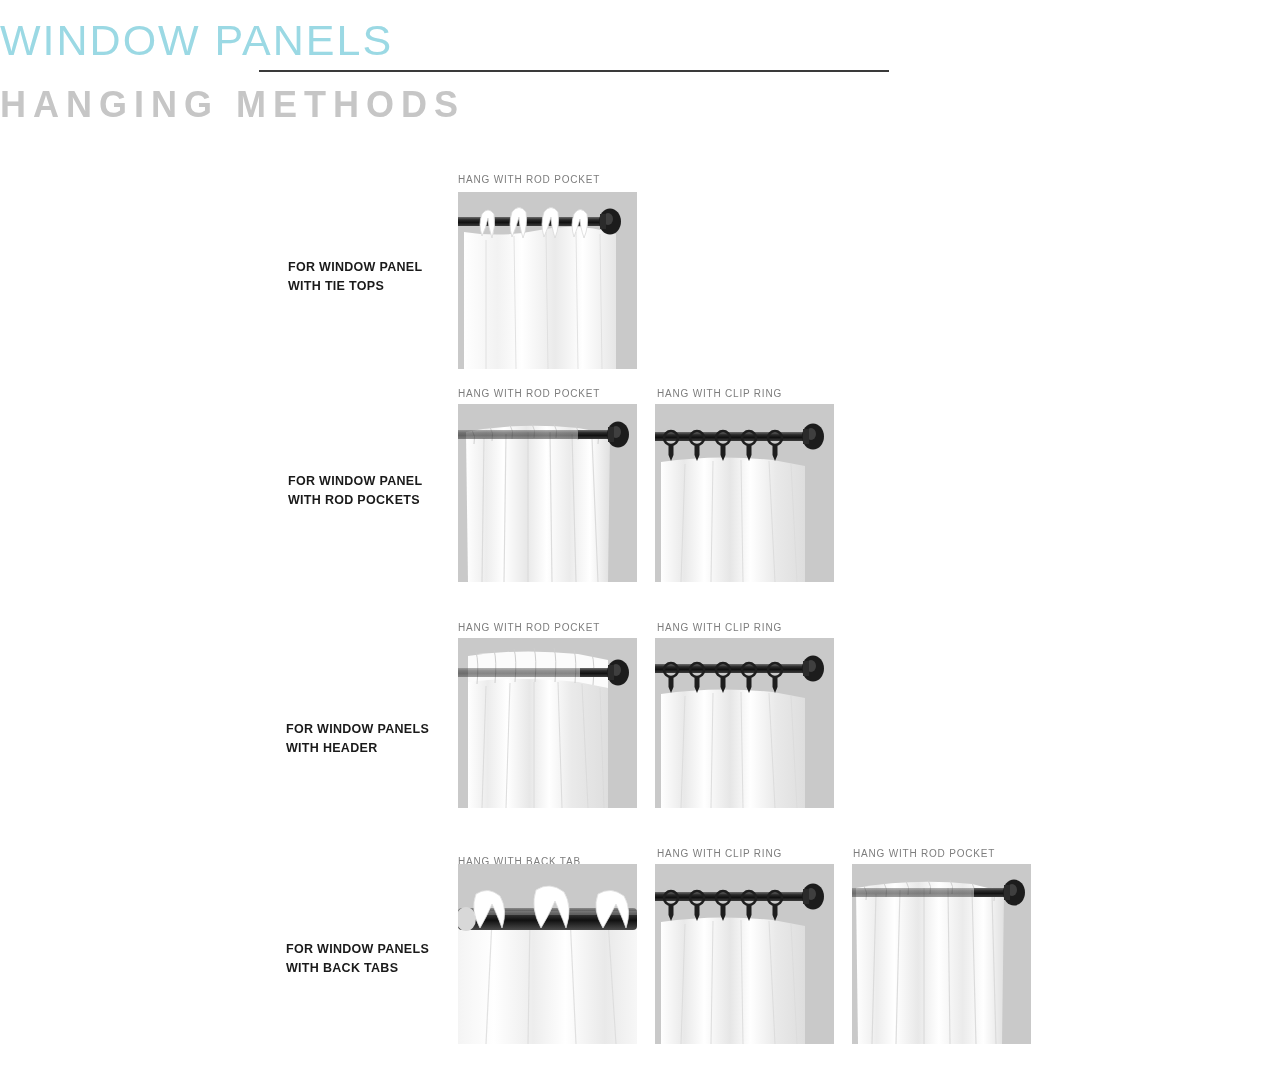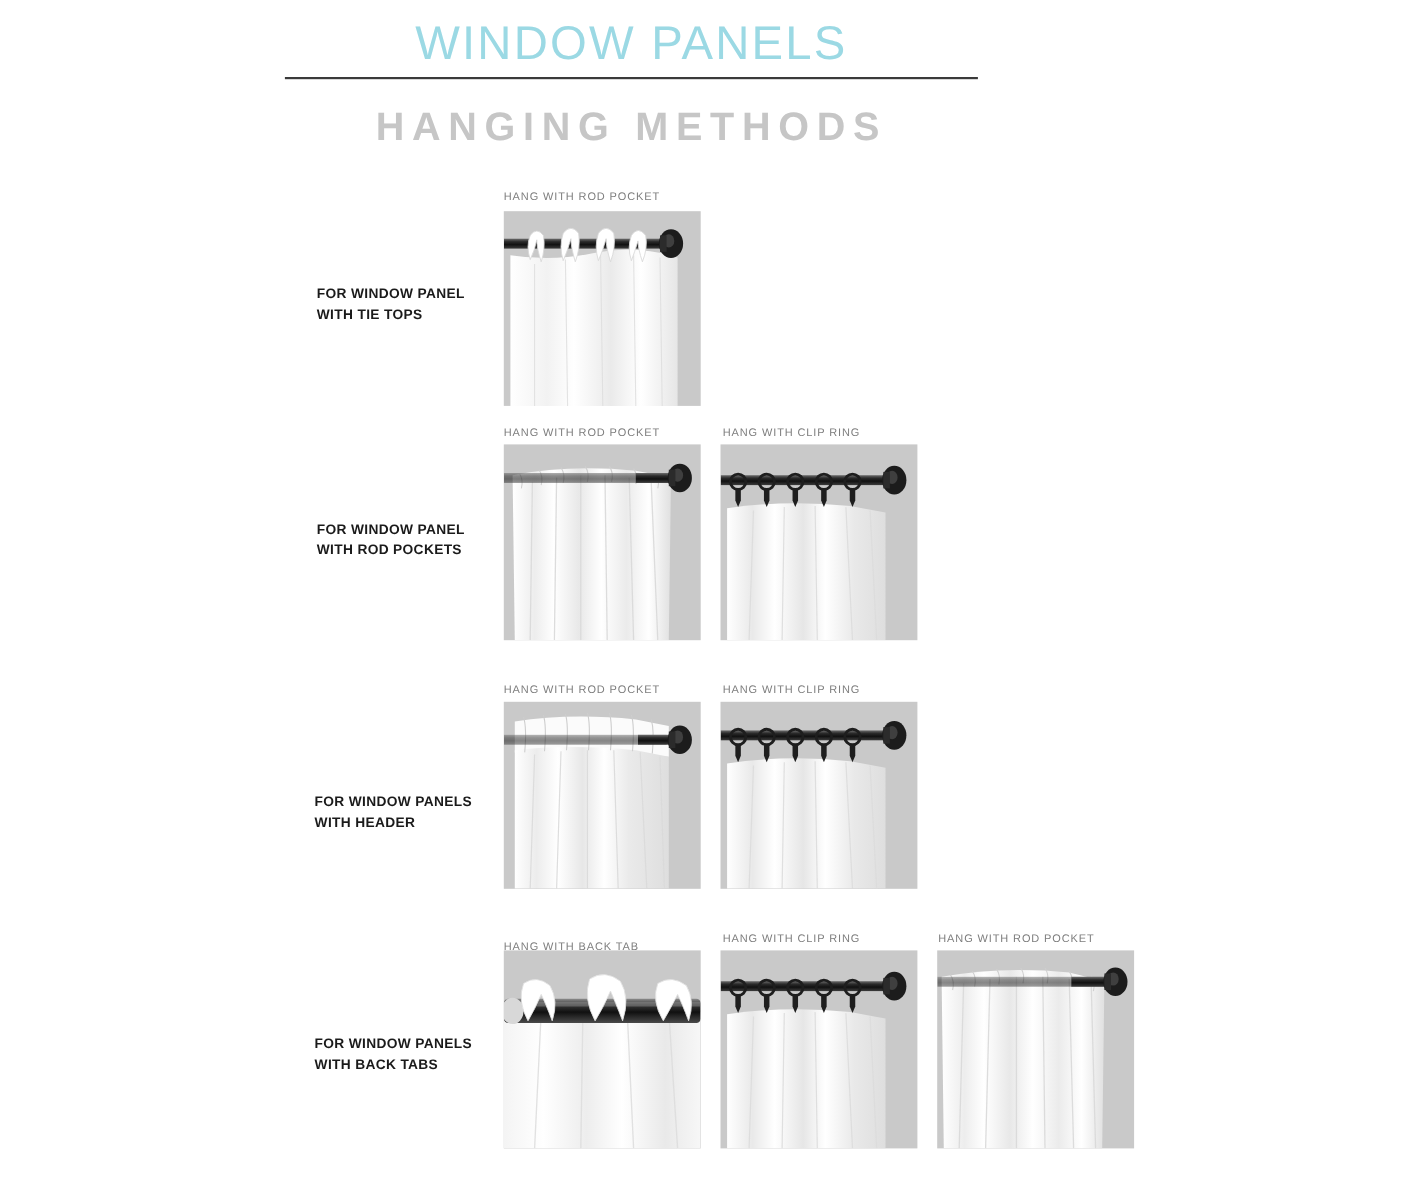--- a/index.html
+++ b/index.html
@@ -14,37 +14,36 @@
     position: relative;
     width: 1280px; height: 1074px;
     background: #ffffff;
   }
 
   
   .title-block {
     position: absolute;
     left: 0; top: 14px;
     width: 1148px;
-    text-align: center;
   }
   .title-main {
     font-size: 43px;
     letter-spacing: 2px;
     color: #9bd9e4;
     font-weight: 400;
     line-height: 52px;
   }
   .title-rule {
     width: 630px;
     height: 2px;
     background: #3a3a3a;
     margin: 4px auto 0 auto;
   }
   .title-sub {
-    margin-top: 22px;
+    margin-top: 12px;
     font-size: 36px;
     letter-spacing: 7px;
     color: #c6c6c6;
     font-weight: 700;
     line-height: 42px;
   }
 
   
   .row { position: absolute; }
 

